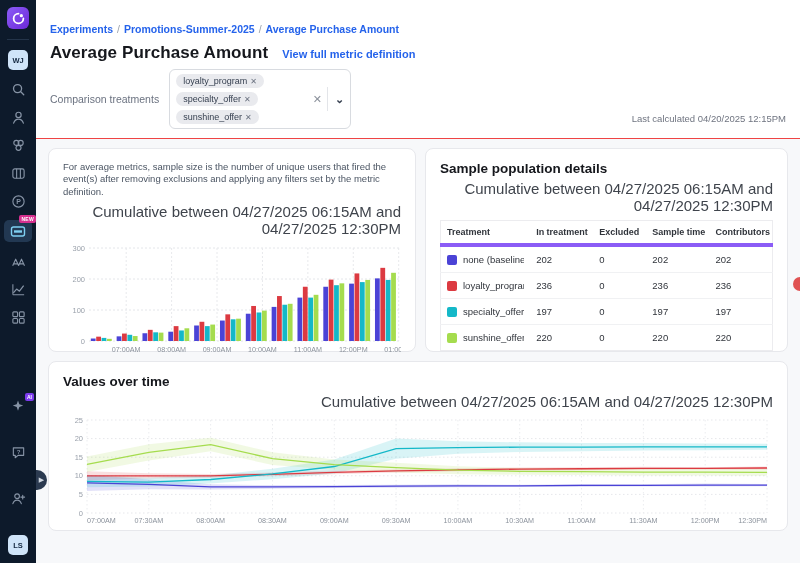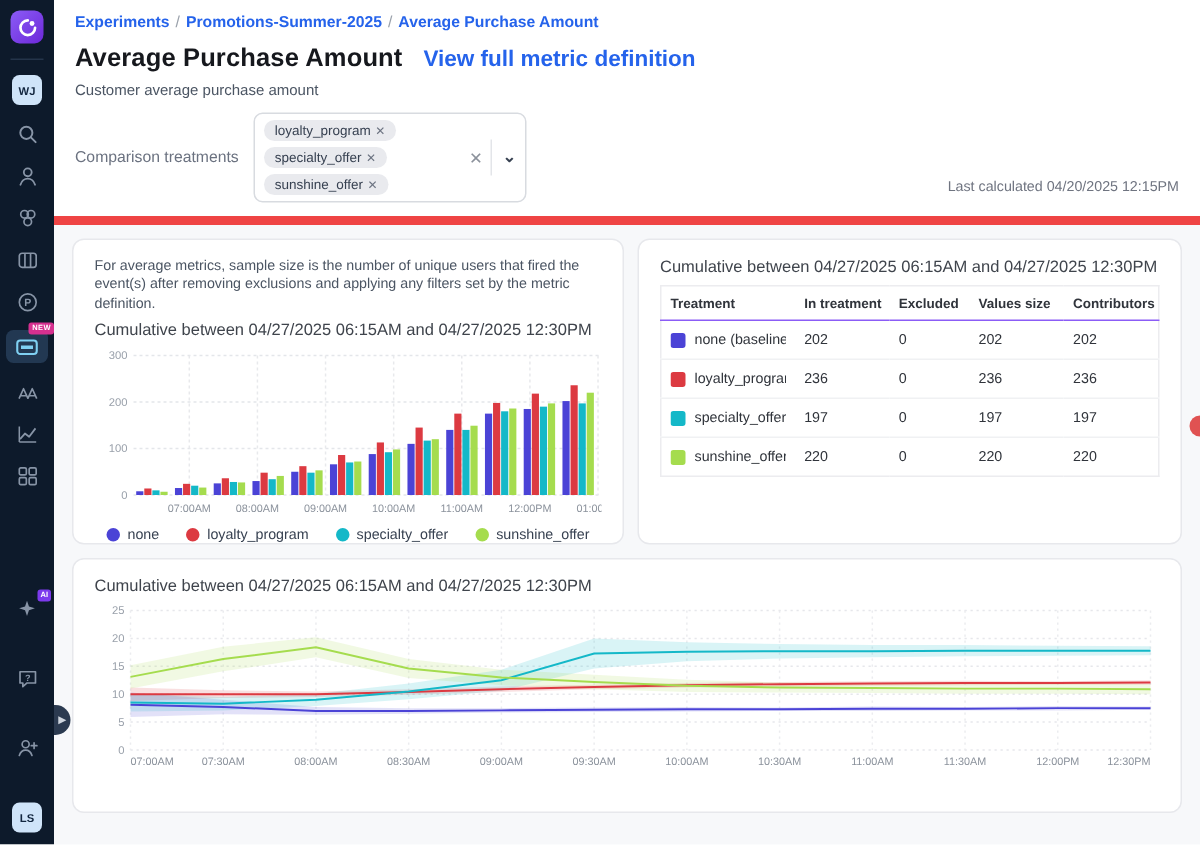--- a/index.html
+++ b/index.html
@@ -14,56 +14,56 @@
   .side-divider { width:22px; height:1px; background:#24344a; }
   .avatar-sq { width:20px; height:20px; border-radius:5px; background:#cfe4f9; color:#12263f; font-size:7.5px; font-weight:bold; display:flex; align-items:center; justify-content:center; }
   .metric-active { width:28px; height:22px; background:#223852; border-radius:5px; display:flex; align-items:center; justify-content:center; position:relative; }
   .badge-new { position:absolute; top:-5px; right:-4px; background:#d6308f; color:#fff; font-size:5px; font-weight:bold; padding:1px 2px; border-radius:2px; letter-spacing:.3px; }
   .badge-ai { position:absolute; top:-4px; right:-6px; background:#7c3aed; color:#fff; font-size:5px; font-weight:bold; padding:1px 2px; border-radius:2px; }
   .side-bottom { margin-top:auto; display:flex; flex-direction:column; align-items:center; gap:28px; }
   .expand-handle { position:absolute; left:36px; top:470px; width:11px; height:20px; background:#2b3a50; border-radius:0 10px 10px 0; display:flex; align-items:center; justify-content:center; color:#cfd6df; font-size:7px; cursor:pointer; z-index:6; }
 
   
   .main { flex:1; display:flex; flex-direction:column; overflow:hidden; background:#fff; }
-  .header { padding:9px 14px 0; background:#fff; border-bottom:6px solid #ef4444; }
+  .header { padding:23px 14px 0; background:#fff; border-bottom:1px solid #ef4444; }
   .breadcrumb { font-size:10.5px; font-weight:bold; color:#2563eb; margin-bottom:8px; }
   .breadcrumb .sep { color:#9aa1ab; font-weight:normal; margin:0 4px; }
   .breadcrumb a { color:#2563eb; text-decoration:none; cursor:pointer; }
   .title-row { display:flex; align-items:baseline; gap:14px; margin-bottom:6px; }
   .page-title { font-size:17px; font-weight:bold; color:#16181d; letter-spacing:.1px; }
-  .def-link { font-size:15px; font-weight:bold; color:#2563eb; cursor:pointer; }
+  .def-link { font-size:11px; font-weight:bold; color:#2563eb; cursor:pointer; }
   .subtitle { font-size:10px; color:#4b5563; margin-bottom:9px; }
   .agg-row { font-size:10.5px; color:#8a8f98; margin-bottom:9px; display:flex; gap:22px; }
   .agg-row b { color:#1f2430; margin-left:3px; }
   .cmp-row { display:flex; align-items:center; gap:10px; padding-bottom:9px; position:relative; }
   .cmp-label { font-size:10.5px; color:#6b7280; }
   .chip-select { display:flex; align-items:center; border:1px solid #d8dbe0; border-radius:6px; padding:4px 6px; min-height:40px; width:182px; background:#fff; }
   .chips { display:flex; flex-wrap:wrap; gap:4px; width:132px; }
   .chip { display:inline-flex; align-items:center; gap:3px; background:#e9eaee; border-radius:9px; padding:2px 7px; font-size:9px; color:#374151; cursor:pointer; white-space:nowrap; }
   .chip .x { font-size:8px; color:#6b7280; }
   .clear-x { color:#8b919b; font-size:11px; margin:0 5px; cursor:pointer; }
   .sel-div { width:1px; height:24px; background:#e3e5e9; }
   .sel-caret { font-size:11px; font-weight:bold; color:#374151; margin-left:7px; cursor:pointer; line-height:0.6; }
   .last-calc { position:absolute; right:0; bottom:14px; font-size:9.5px; color:#6f7480; }
 
   .content { flex:1; background:#f7f8fa; padding:9px 12px; display:flex; flex-direction:column; gap:9px; overflow:hidden; }
   .row1 { display:flex; gap:9px; align-items:stretch; }
   .card { background:#fff; border:1px solid #e7e8ec; border-radius:8px; padding:12px 14px; }
   .card-title { font-size:13.5px; font-weight:bold; color:#15171c; margin-bottom:4px; }
   .card-desc { font-size:9.5px; color:#4b5563; line-height:1.3; margin-bottom:5px; }
-  .card-cum { font-size:11px; color:#3f444c; margin-bottom:6px; }
+  .card-cum { font-size:15px; color:#3f444c; margin-bottom:6px;text-align:right; }
 
   .card-samplesize { width:368px; flex-shrink:0; height:204px; }
   .card-population { flex:1; height:204px; }
   .legend { display:flex; justify-content:center; gap:18px; margin-top:2px; }
   .legend-item { display:flex; align-items:center; gap:5px; font-size:9.5px; color:#374151; }
   .legend-dot { width:9px; height:9px; border-radius:50%; }
 
   table.pop { width:100%; border-collapse:collapse; table-layout:fixed; border:1px solid #ececef; border-radius:4px; }
-  table.pop th { font-size:9px; font-weight:bold; color:#30343b; text-align:left; padding:6px 6px; border-bottom:1px solid #8b5cf6; white-space:nowrap; overflow:hidden; }
+  table.pop th { font-size:9px; font-weight:bold; color:#30343b; text-align:left; padding:6px 6px; border-bottom:4px solid #8b5cf6; white-space:nowrap; overflow:hidden; }
   table.pop td { font-size:9.5px; color:#30343b; padding:7px 6px; border-bottom:1px solid #f0f1f3; white-space:nowrap; overflow:hidden; }
   table.pop tr:last-child td { border-bottom:none; }
   .tname { display:flex; align-items:center; gap:6px; overflow:hidden; }
   .swatch { width:10px; height:10px; border-radius:2px; flex-shrink:0; }
   .tname span { overflow:hidden; white-space:nowrap; }
 
   .card-values { height:170px; }
 
   .float-dot { position:absolute; right:-7px; top:277px; width:14px; height:14px; border-radius:50%; background:#e05252; z-index:7; cursor:pointer; }
   text { font-family:"Liberation Sans", sans-serif; }
@@ -164,21 +164,20 @@
 </nav>
 <div class="expand-handle">▶</div>
 
 <main class="main">
   <header class="header">
     <div class="breadcrumb"><a>Experiments</a><span class="sep">/</span><a>Promotions-Summer-2025</a><span class="sep">/</span><a>Average Purchase Amount</a></div>
     <div class="title-row">
       <h1 class="page-title">Average Purchase Amount</h1>
       <span class="def-link">View full metric definition</span>
     </div>
-    <div class="subtitle">Customer average purchase amount</div>
     <div class="cmp-row">
       <span class="cmp-label">Comparison treatments</span>
       <div class="chip-select">
         <div class="chips">
             <span class="chip">
               <span>loyalty_program</span>
               <span class="x">✕</span>
             </span>
             <span class="chip">
               <span>specialty_offer</span>
@@ -289,28 +288,29 @@
               <span>specialty_offer</span>
             </span>
             <span class="legend-item">
               <span class="legend-dot" style="background: rgb(165, 220, 78);"></span>
               <span>sunshine_offer</span>
             </span>
           </div>
       </section>
 
       <section class="card card-population">
+        <div class="card-title">Sample population details</div>
         <div class="card-cum">Cumulative between 04/27/2025 06:15AM and 04/27/2025 12:30PM</div>
         <table class="pop">
           <thead>
               <tr id="popHead">
                 <th style="width: 27%;">Treatment</th>
                 <th style="width: 19%;">In treatment</th>
                 <th style="width: 16%;">Excluded</th>
-                <th style="width: 19%;">Values size</th>
+                <th style="width: 19%;">Sample time</th>
                 <th style="width: 19%;">Contributors</th>
               </tr>
             </thead>
           <tbody id="popBody">
               <tr>
                 <td>
                   <div class="tname">
                     <span class="swatch" style="background: rgb(75, 67, 214);"></span>
                     <span>none  (baseline)</span>
                   </div>
@@ -355,20 +355,21 @@
                 <td>0</td>
                 <td>220</td>
                 <td>220</td>
               </tr>
             </tbody>
         </table>
       </section>
     </div>
 
     <section class="card card-values">
+      <div class="card-title">Values over time</div>
       <div class="card-cum">Cumulative between 04/27/2025 06:15AM and 04/27/2025 12:30PM</div>
       <svg id="lineChart" width="708" height="110">
           <line x1="24" y1="97" x2="704" y2="97" stroke="#e6e7eb" stroke-dasharray="1.5,2.5"></line>
           <text x="20" y="99.5" text-anchor="end" font-size="7.5" fill="#9aa1ab">0</text>
           <line x1="24" y1="78.4" x2="704" y2="78.4" stroke="#e6e7eb" stroke-dasharray="1.5,2.5"></line>
           <text x="20" y="80.9" text-anchor="end" font-size="7.5" fill="#9aa1ab">5</text>
           <line x1="24" y1="59.8" x2="704" y2="59.8" stroke="#e6e7eb" stroke-dasharray="1.5,2.5"></line>
           <text x="20" y="62.3" text-anchor="end" font-size="7.5" fill="#9aa1ab">10</text>
           <line x1="24" y1="41.2" x2="704" y2="41.2" stroke="#e6e7eb" stroke-dasharray="1.5,2.5"></line>
           <text x="20" y="43.7" text-anchor="end" font-size="7.5" fill="#9aa1ab">15</text>

